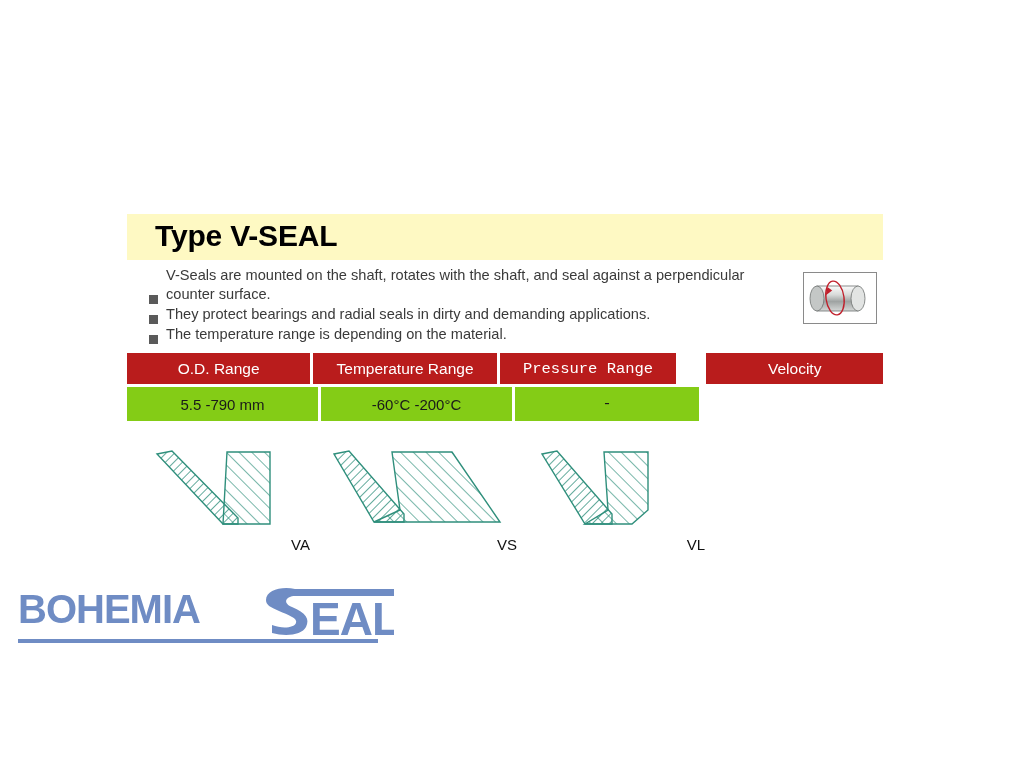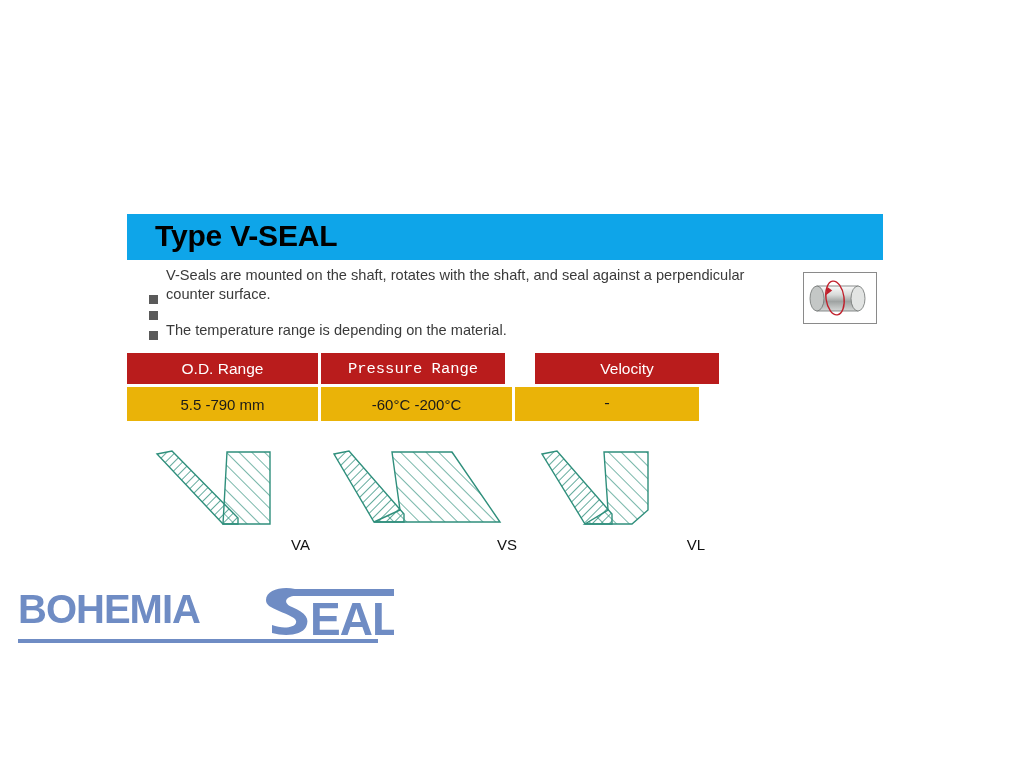--- a/index.html
+++ b/index.html
@@ -15,21 +15,21 @@
     position: relative;
   }
 
   
   #title-band {
     position: absolute;
     left: 127px;
     top: 214px;
     width: 756px;
     height: 46px;
-    background: #0ea5e9;
+    background: #fef9c3;
   }
   #title-text {
     position: absolute;
     left: 28px;
     top: 50%;
     transform: translateY(-52%);
     font-size: 30px;
     font-weight: bold;
     color: #000000;
     letter-spacing: -0.2px;
@@ -88,21 +88,21 @@
   .t-row.head .t-cell {
     background: #b91c1c;
     color: #ffffff;
     height: 31px;
     font-size: 15.5px;
   }
   .t-row.body {
     margin-top: 3px;
   }
   .t-row.body .t-cell {
-    background: #eab308;
+    background: #84cc16;
     color: #1a1a1a;
     height: 34px;
     font-size: 15px;
   }
   .t-cell {
     display: flex;
     align-items: center;
     justify-content: center;
     box-sizing: border-box;
     white-space: nowrap;
@@ -152,20 +152,21 @@
   <div id="title-text">Type V-SEAL</div>
 </div>
 
 <div id="bullets">
   <div class="bullet-row">
     <span class="bullet-mark"></span>
     <span class="bullet-text">V-Seals are mounted on the shaft, rotates with the shaft, and seal against a perpendicular counter surface.</span>
   </div>
   <div class="bullet-row">
     <span class="bullet-mark"></span>
+    <span class="bullet-text">They protect bearings and radial seals in dirty and demanding applications.</span>
   </div>
   <div class="bullet-row">
     <span class="bullet-mark"></span>
     <span class="bullet-text">The temperature range is depending on the material.</span>
   </div>
 </div>
 
 <div id="shaft-icon-box">
   <svg width="72" height="50" viewBox="0 0 72 50">
     <defs>
@@ -180,20 +181,21 @@
     <ellipse cx="54" cy="25.5" rx="7" ry="12.5" fill="#e2e4e3" stroke="#6d7170" stroke-width="0.8"></ellipse>
     <ellipse cx="13" cy="25.5" rx="7" ry="12.5" fill="#c4c7c6" stroke="#6d7170" stroke-width="0.8"></ellipse>
     <ellipse cx="31" cy="25" rx="9" ry="17" fill="none" stroke="#c0202c" stroke-width="1.4" stroke-dasharray="96 14" transform="rotate(-8 31 25)"></ellipse>
     <path d="M 23.5 14 L 21.5 22.5 L 28.2 17.6 Z" fill="#c0202c"></path>
   </svg>
 </div>
 
 <div id="spec-table">
   <div class="t-row head">
     <div class="t-cell c1">O.D. Range</div>
+    <div class="t-cell c2">Temperature Range</div>
     <div class="t-cell c3">Pressure Range</div>
     <div class="t-cell c4">Velocity</div>
   </div>
   <div class="t-row body">
     <div class="t-cell c1">5.5 -790 mm</div>
     <div class="t-cell c2">-60°C -200°C</div>
     <div class="t-cell c3">-</div>
   </div>
 </div>
 

